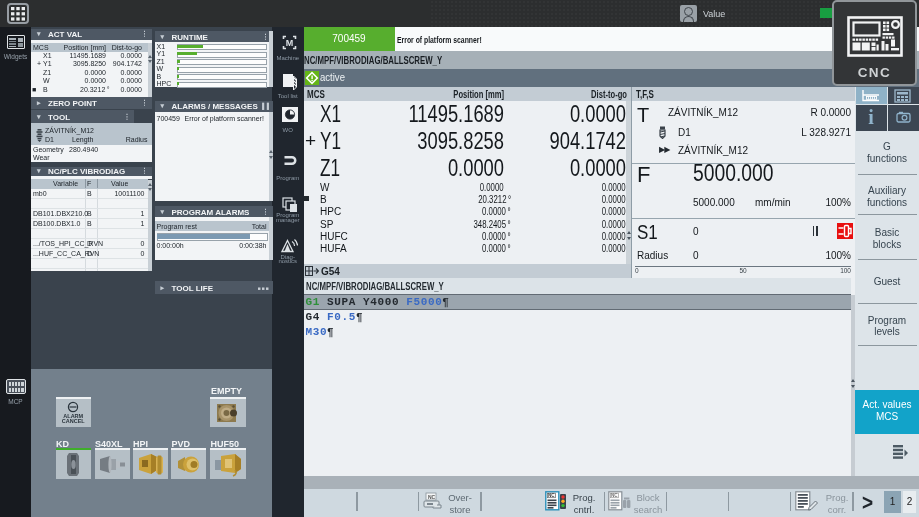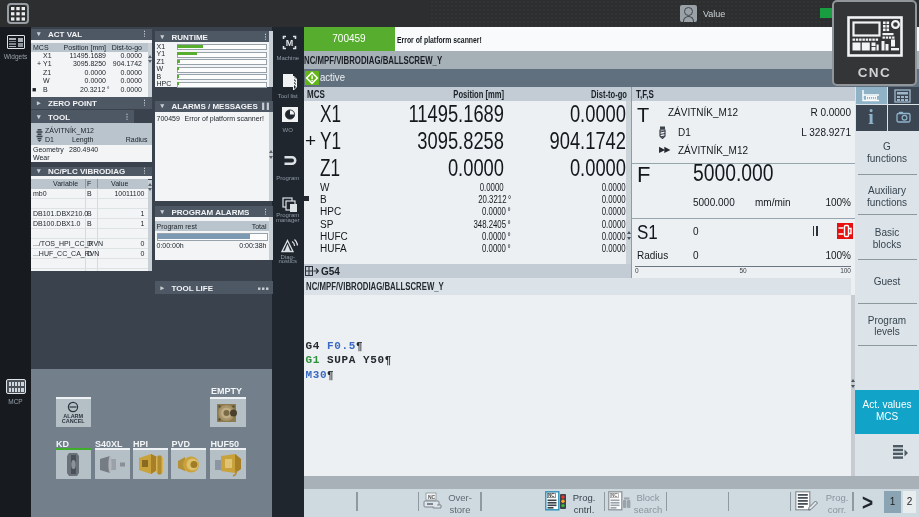--- a/index.html
+++ b/index.html
@@ -448,22 +448,22 @@
     <line x1="4" y1="0.5" x2="4" y2="9.5" stroke="#2a3138" stroke-width="1"></line>
     <line x1="0.5" y1="5" x2="7.5" y2="5" stroke="#2a3138" stroke-width="1"></line>
     <path d="M8.5 5 L13 5 M11 2.5 L13.5 5 L11 7.5" stroke="#2a3138" stroke-width="1.2" fill="none"></path>
   </svg>
 <div class="a b" style="left:321px;top:266px;font-size:10px;color:#1a2025;">G54</div>
 
 <div class="a" style="left:303.5px;top:277.5px;width:547.5px;height:17px;background:#dce3e8;"></div>
 <div class="a b" style="left:306px;top:281px;font-size:10px;color:#242b31;transform:scaleX(0.78);transform-origin:0 50%;">NC/MPF/VIBRODIAG/BALLSCREW_Y</div>
 
 <div class="a" style="left:303.5px;top:294.5px;width:547.5px;height:73px;font-family:'Liberation Mono',monospace;font-size:11px;font-weight:bold;color:#23292f;letter-spacing:0.6px;">
- <div style="height:14.6px;line-height:14.6px;padding-left:2px;margin-top:44px;">G4 <span style="color:#3a6ac4;">F0.5</span>¶</div>
- <div style="height:14.6px;line-height:14.6px;padding-left:2px;"><span style="color:#2e8f3a;">G1</span> SUPA Y50¶</div>
+ <div style="height:14.6px;line-height:14.6px;padding-left:2px;background:#9ba5ae;border-top:1px solid #626b74;border-bottom:1px solid #626b74;margin-top:-1px;"><span style="color:#2e8f3a;">G1</span> SUPA Y4000 <span style="color:#3a6ac4;">F5000</span>¶</div>
+ <div style="height:14.6px;line-height:14.6px;padding-left:2px;">G4 <span style="color:#3a6ac4;">F0.5</span>¶</div>
  <div style="height:14.6px;line-height:14.6px;padding-left:2px;"><span style="color:#3a6ac4;">M30</span>¶</div>
 </div>
 
 <div class="a" style="left:851px;top:294.5px;width:4px;height:181.5px;background:#c6ccd2;"></div>
 <div class="a" style="left:851px;top:379px;width:0;height:0;border-left:2px solid transparent;border-right:2px solid transparent;border-bottom:3.5px solid #4a545e;"></div>
 <div class="a" style="left:851px;top:384.5px;width:0;height:0;border-left:2px solid transparent;border-right:2px solid transparent;border-top:3.5px solid #4a545e;"></div>
 
 <div class="a" style="left:637px;top:104px;width:20px;height:22px;font-size:20px;line-height:22px;color:#14181c;">T</div>
 <div class="a" style="left:668px;top:107px;font-size:10px;color:#14181c;">ZÁVITNÍK_M12</div>
 <div class="a r" style="left:760px;top:107px;width:91px;font-size:10px;color:#14181c;">R 0.0000</div>

